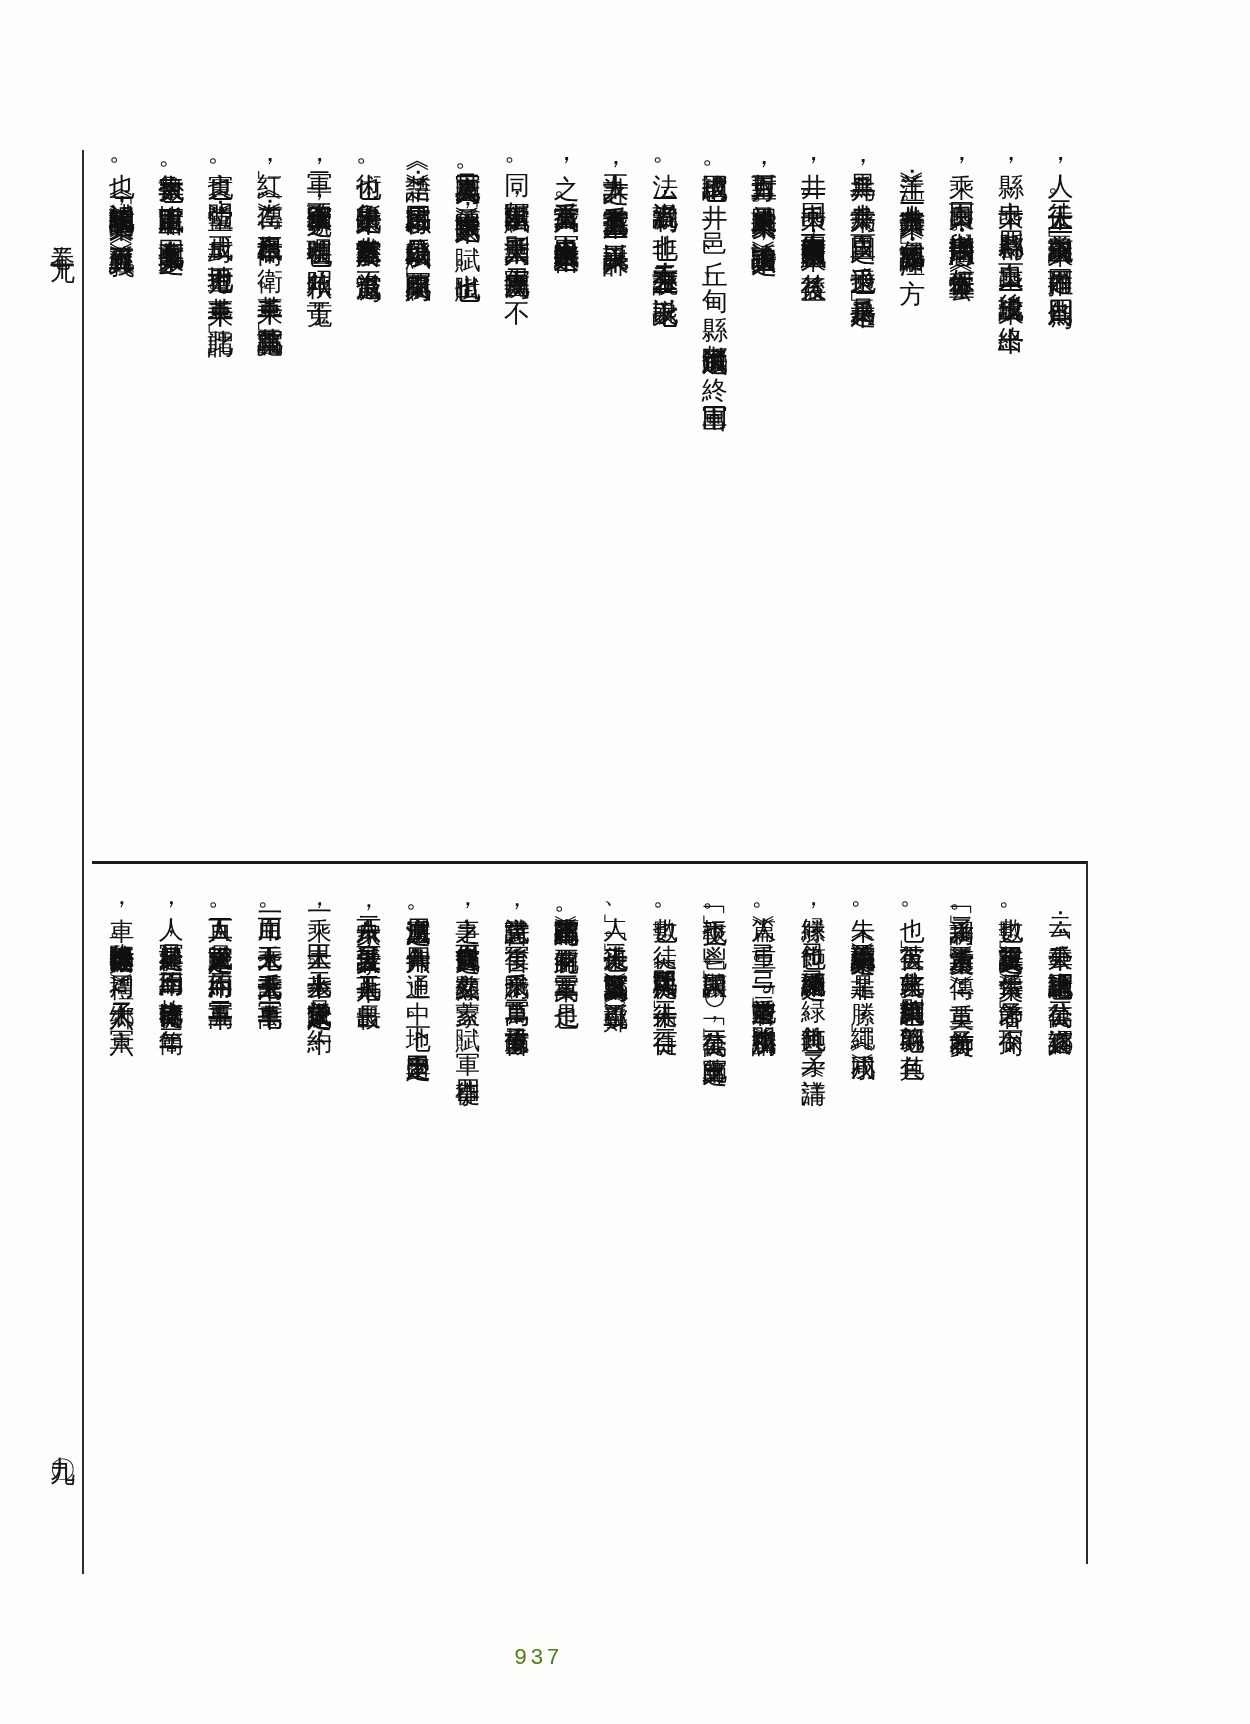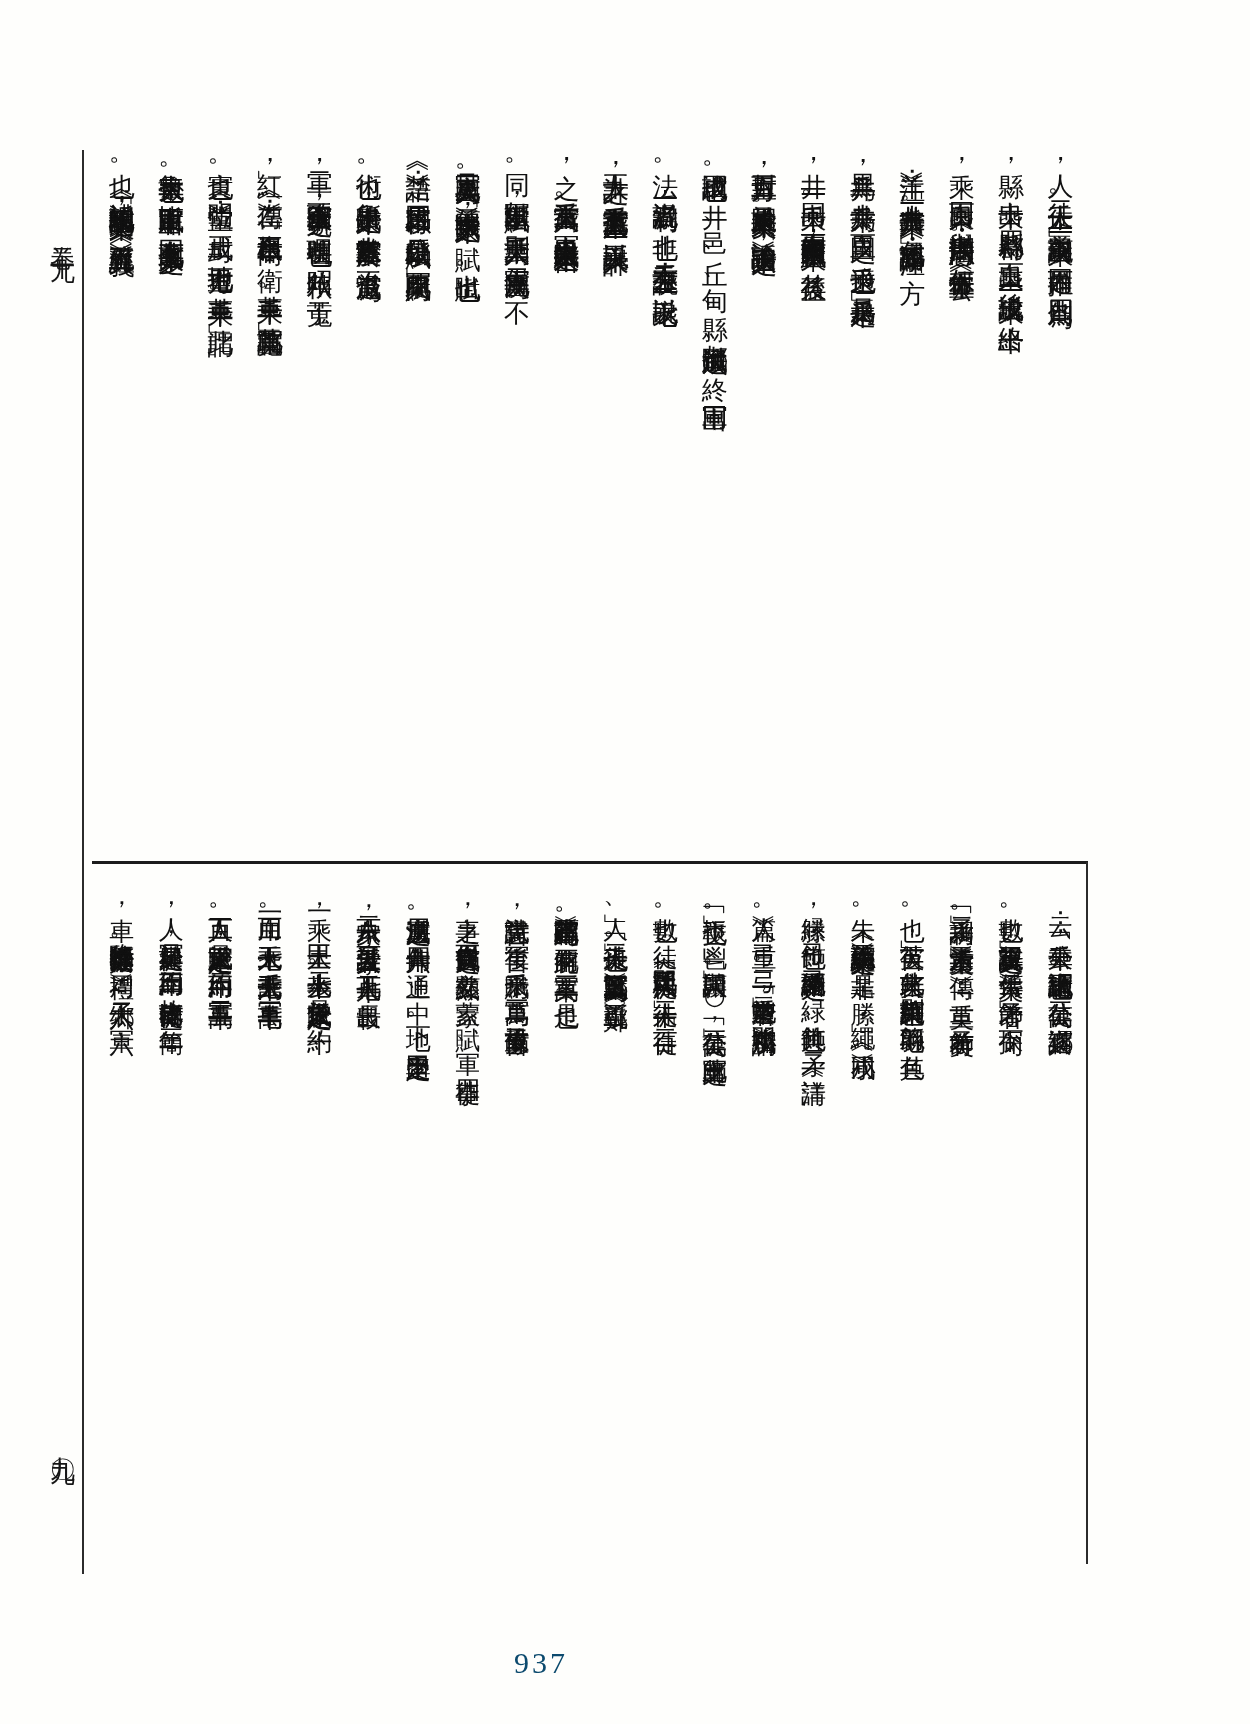--- a/index.html
+++ b/index.html
@@ -26,22 +26,22 @@
   .block{
     position:absolute;
     writing-mode:vertical-rl;text-orientation:mixed;
     text-align:left;color:#101010;
   }
   .block.top{left:95px;top:153px;width:990px;height:712px;font-size:26px;letter-spacing:1px;}
   .block.bottom{left:97px;top:898px;width:988px;height:668px;font-size:25px;letter-spacing:0.5px;}
   .block .tcol{margin:0;padding:0;line-height:49.4px;white-space:nowrap;}
   .pagenum{
     position:absolute;left:514px;top:1646px;
-    font-size:30px;letter-spacing:3px;color:#0c4a6e;
-    font-family:Liberation Serif, serif;
+    font-size:22px;letter-spacing:3px;color:#4d7c0f;
+    font-family:Liberation Mono, monospace;
   }
 </style>
 </head>
 <body>
 
 <div class="page">
 
   <div class="rule-left"></div>
 
   <div class="volume">卷二十九</div>

